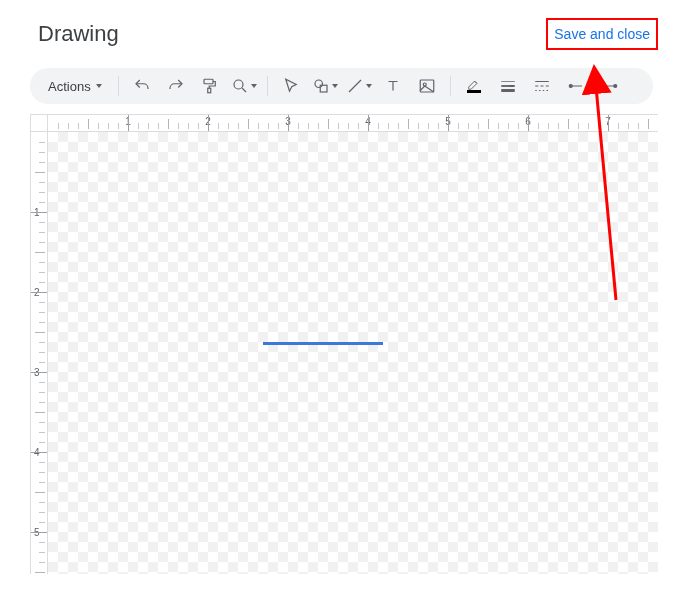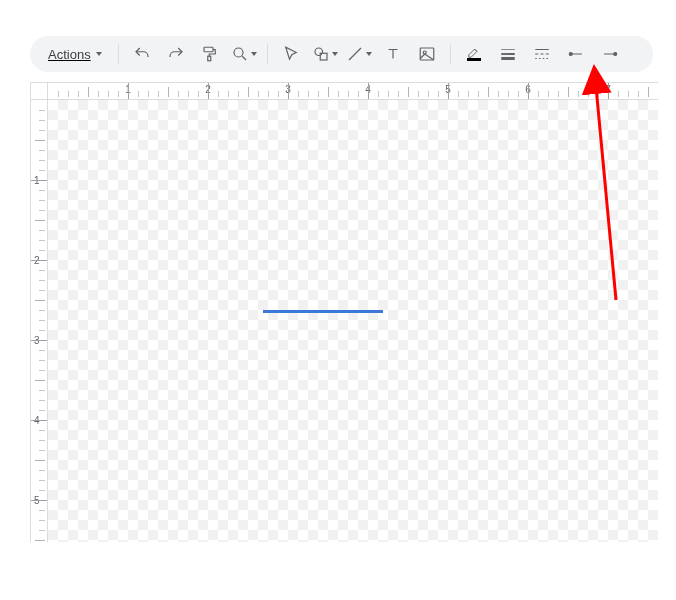--- a/index.html
+++ b/index.html
@@ -13,21 +13,21 @@
   }
   .title { font-size: 22px; font-weight: 400; color: #3c4043; }
   .header-right { display: flex; align-items: center; gap: 8px; }
   .auto-saved { font-size: 14px; color: #5f6368; }
   .save-close {
     font-size: 14px; font-weight: 500; color: #1a73e8;
     padding: 6px 6px; cursor: pointer;
     border: 2px solid red; 
   }
 
-  .toolbar-wrap { padding: 0 23px 0 30px; text-decoration: underline; }
+  .toolbar-wrap { padding: 0 23px 0 30px; }
   .toolbar {
     display: flex; align-items: center; gap: 4px;
     background: #f1f3f4;
     border-radius: 24px;
     height: 36px;
     padding: 0 10px;
   }
   .tb-btn {
     display: inline-flex; align-items: center; justify-content: center;
     width: 30px; height: 28px; border-radius: 4px;
@@ -87,21 +87,23 @@
   
   .line-color .underline { position: relative; }
   .line-color .underline::after {
     content:""; position:absolute; left:2px; right:2px; bottom:2px; height:3px; background:#000;
   }
 </style>
 </head>
 <body>
 
 <div class="header">
+  <div class="title">Drawing</div>
   <div class="header-right">
+    <div class="save-close">Save and close</div>
   </div>
 </div>
 
 <div class="toolbar-wrap">
   <div class="toolbar">
     <div class="actions-btn">
       <span>Actions</span>
       <span class="caret"></span>
     </div>
     <div class="tb-sep"></div>

